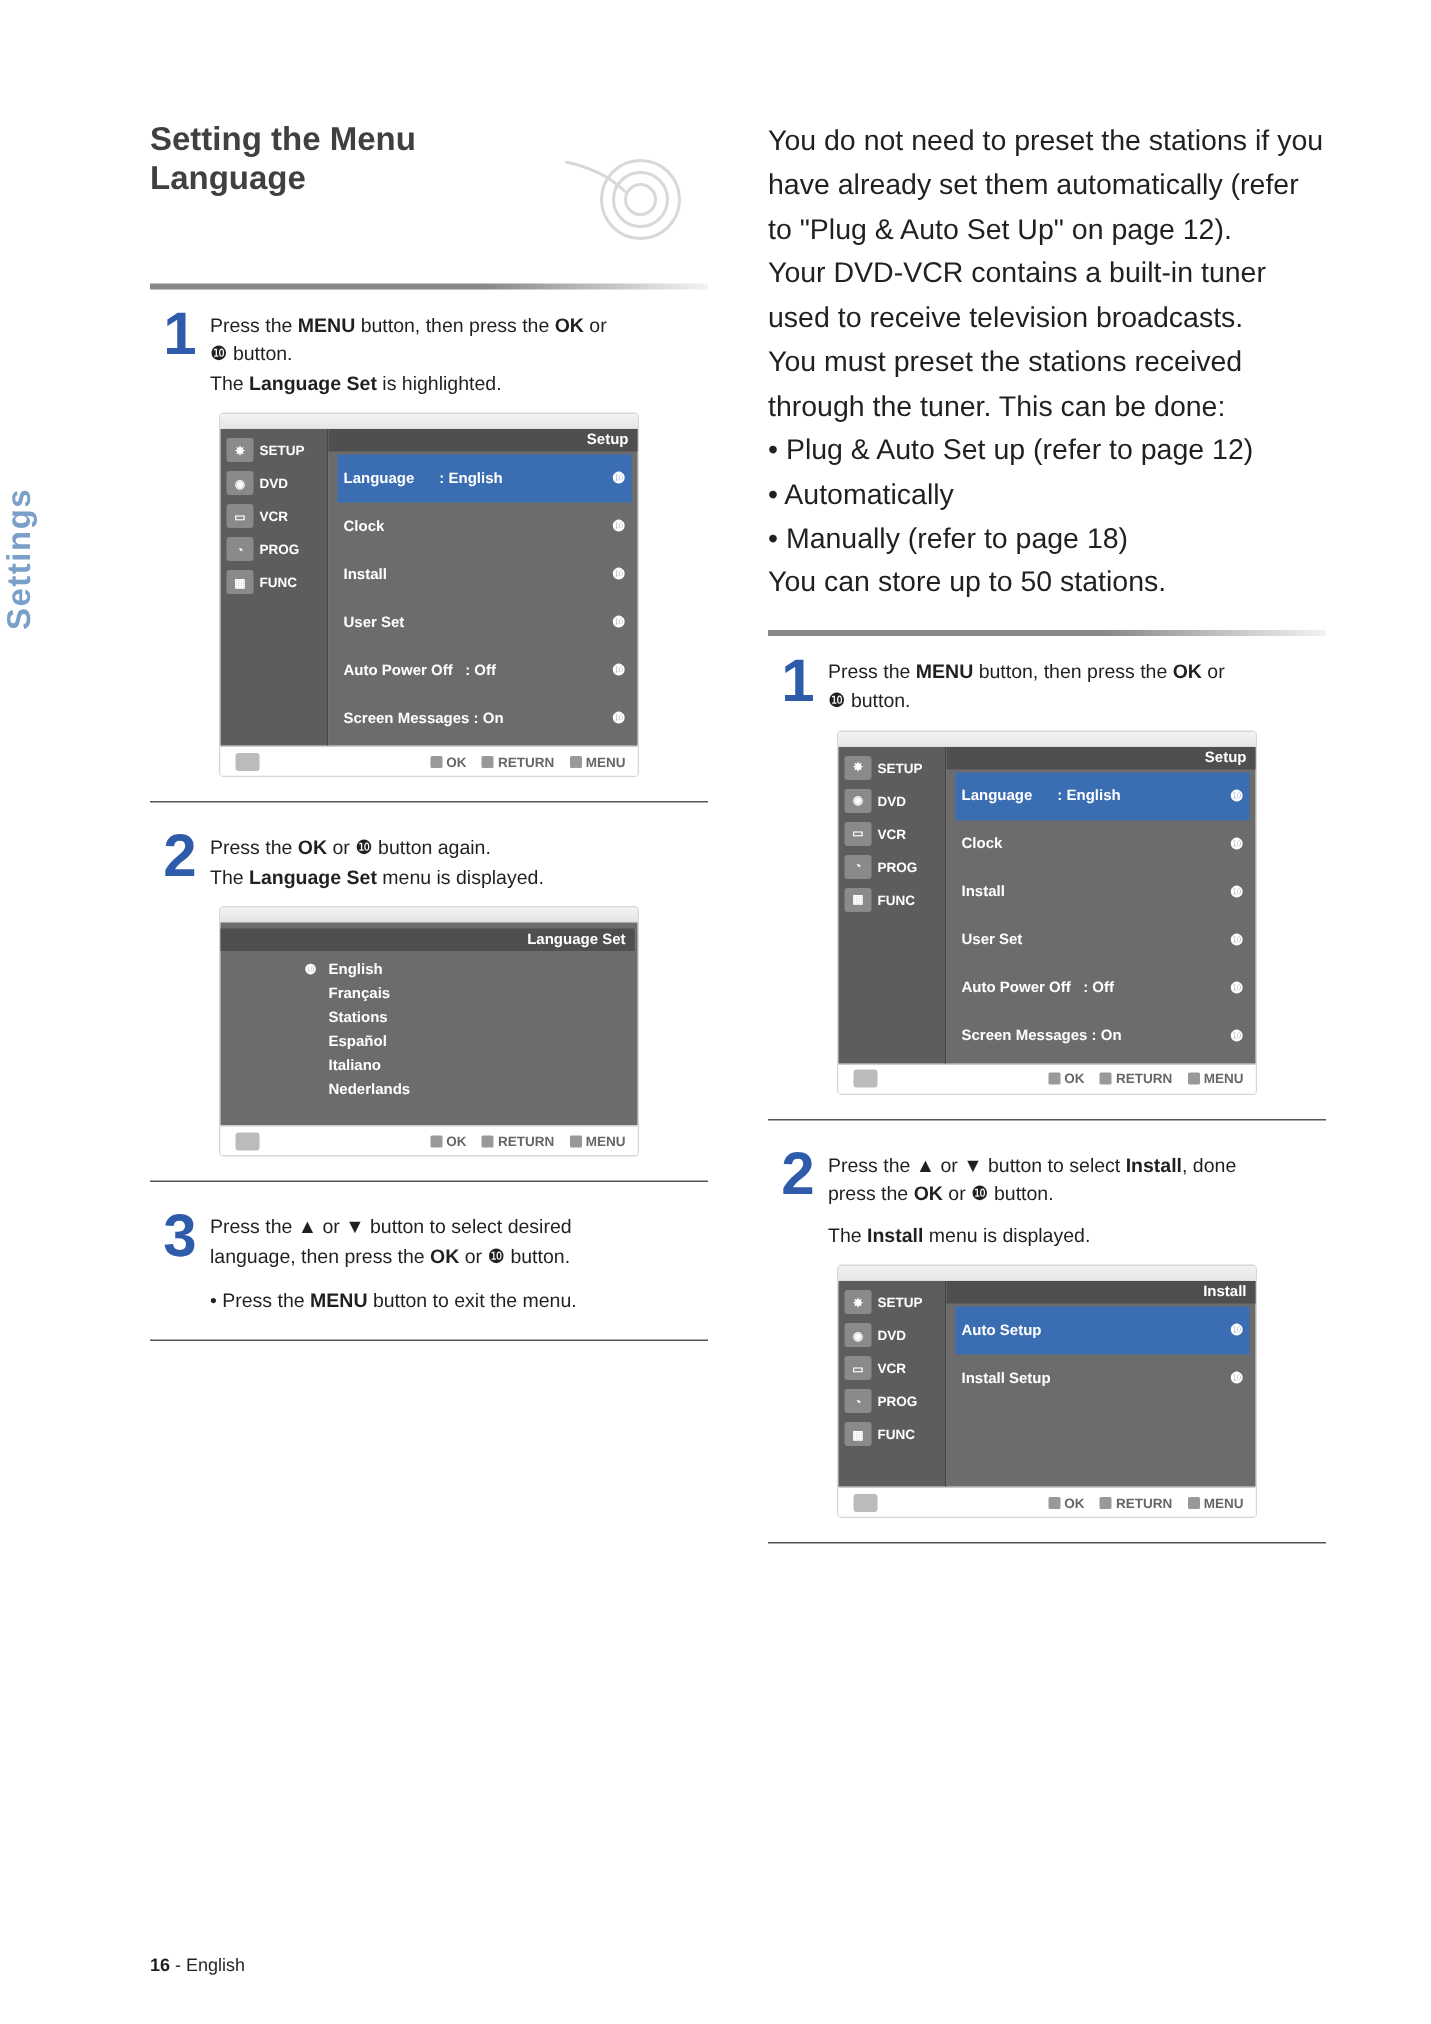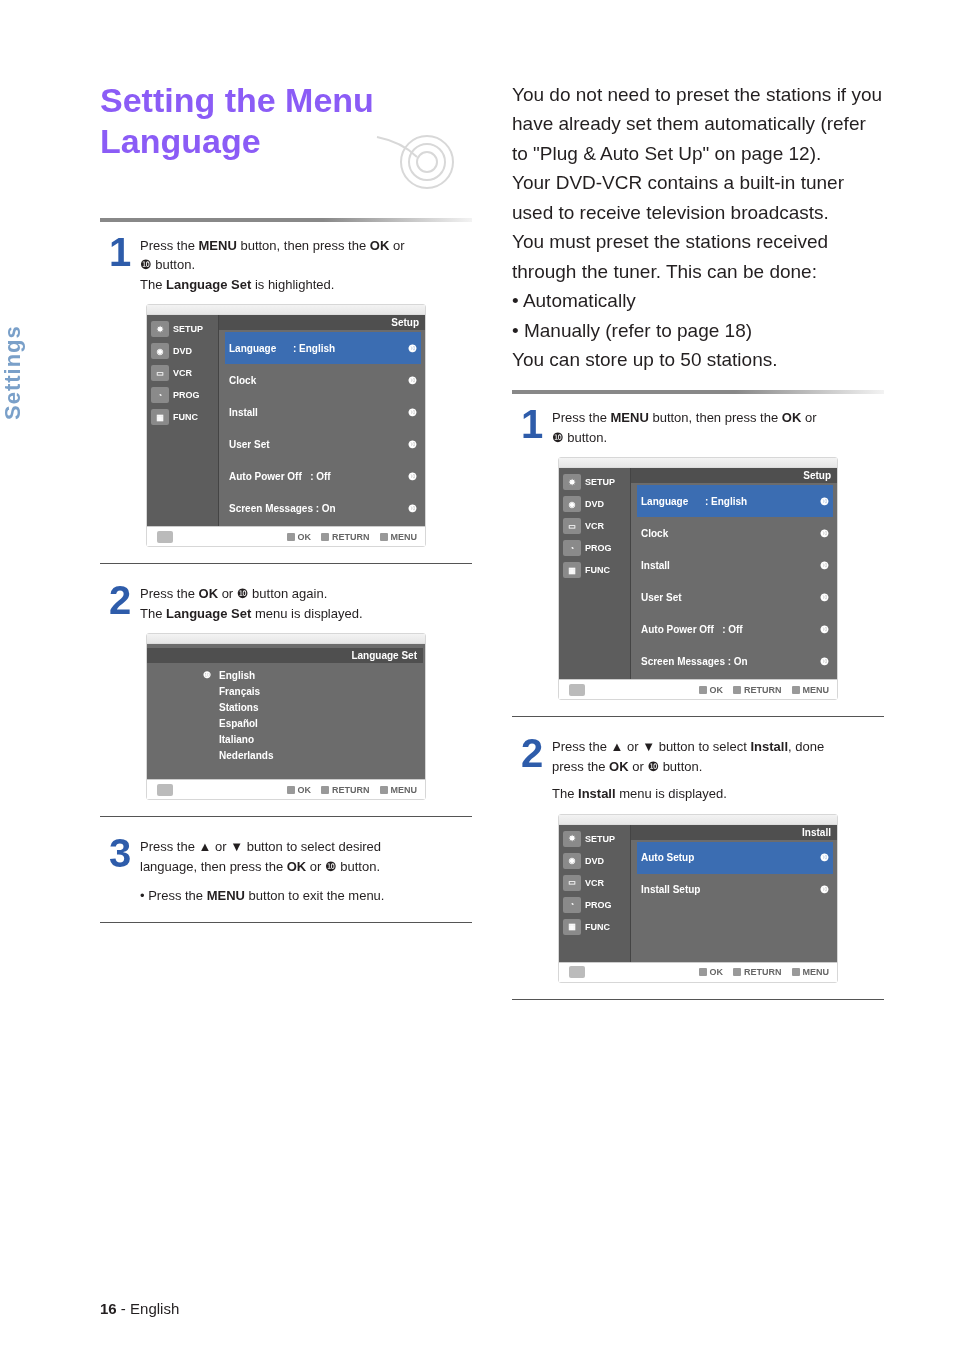--- a/index.html
+++ b/index.html
@@ -8,23 +8,23 @@
     height: 1349px;
     background: #fff;
     font-family: Arial, Helvetica, sans-serif;
     color: #231f20;
     position: relative;
     padding: 80px 70px 60px 100px;
   }
   .columns { display: flex; gap: 40px; }
   .col { flex: 1; min-width: 0; }
   .main-title {
-    font-size: 34px;
+    font-size: 22px;
     font-weight: bold;
-    color: #8b5cf6;
+    color: #404040;
     line-height: 1.2;
     position: relative;
     padding-bottom: 40px;
   }
   .title-swirl {
     position: absolute;
     right: 10px;
     bottom: 10px;
   }
   .gray-rule {
@@ -136,21 +136,21 @@
     font-weight: bold;
     color: #7aa0c9;
     letter-spacing: 1px;
     padding-left: 40px;
   }
 
   .page-footer {
     position: absolute;
     left: 100px;
     bottom: 32px;
-    font-size: 15px;
+    font-size: 12px;
   }
   .page-footer b { font-weight: bold; }
 </style>
 </head>
 <body>
 
 <div class="side-tab">Settings</div>
 
 <div class="columns">
 
@@ -321,20 +321,21 @@
 
     <div class="thin-rule"></div>
   </div>
 
   <div class="col">
 
     <div class="intro">
       <div>You do not need to preset the stations if you have already set them automatically (refer to "Plug &amp; Auto Set Up" on page 12).</div>
       <div>Your DVD-VCR contains a built-in tuner used to receive television broadcasts.</div>
       <div>You must preset the stations received through the tuner. This can be done:</div>
+      <div>• Plug &amp; Auto Set up (refer to page 12)</div>
       <div>• Automatically</div>
       <div>• Manually (refer to page 18)</div>
       <div>You can store up to 50 stations.</div>
     </div>
 
     <div class="gray-rule"></div>
 
     <div class="step-row">
       <div class="big-num">1</div>
       <div class="step-text">

